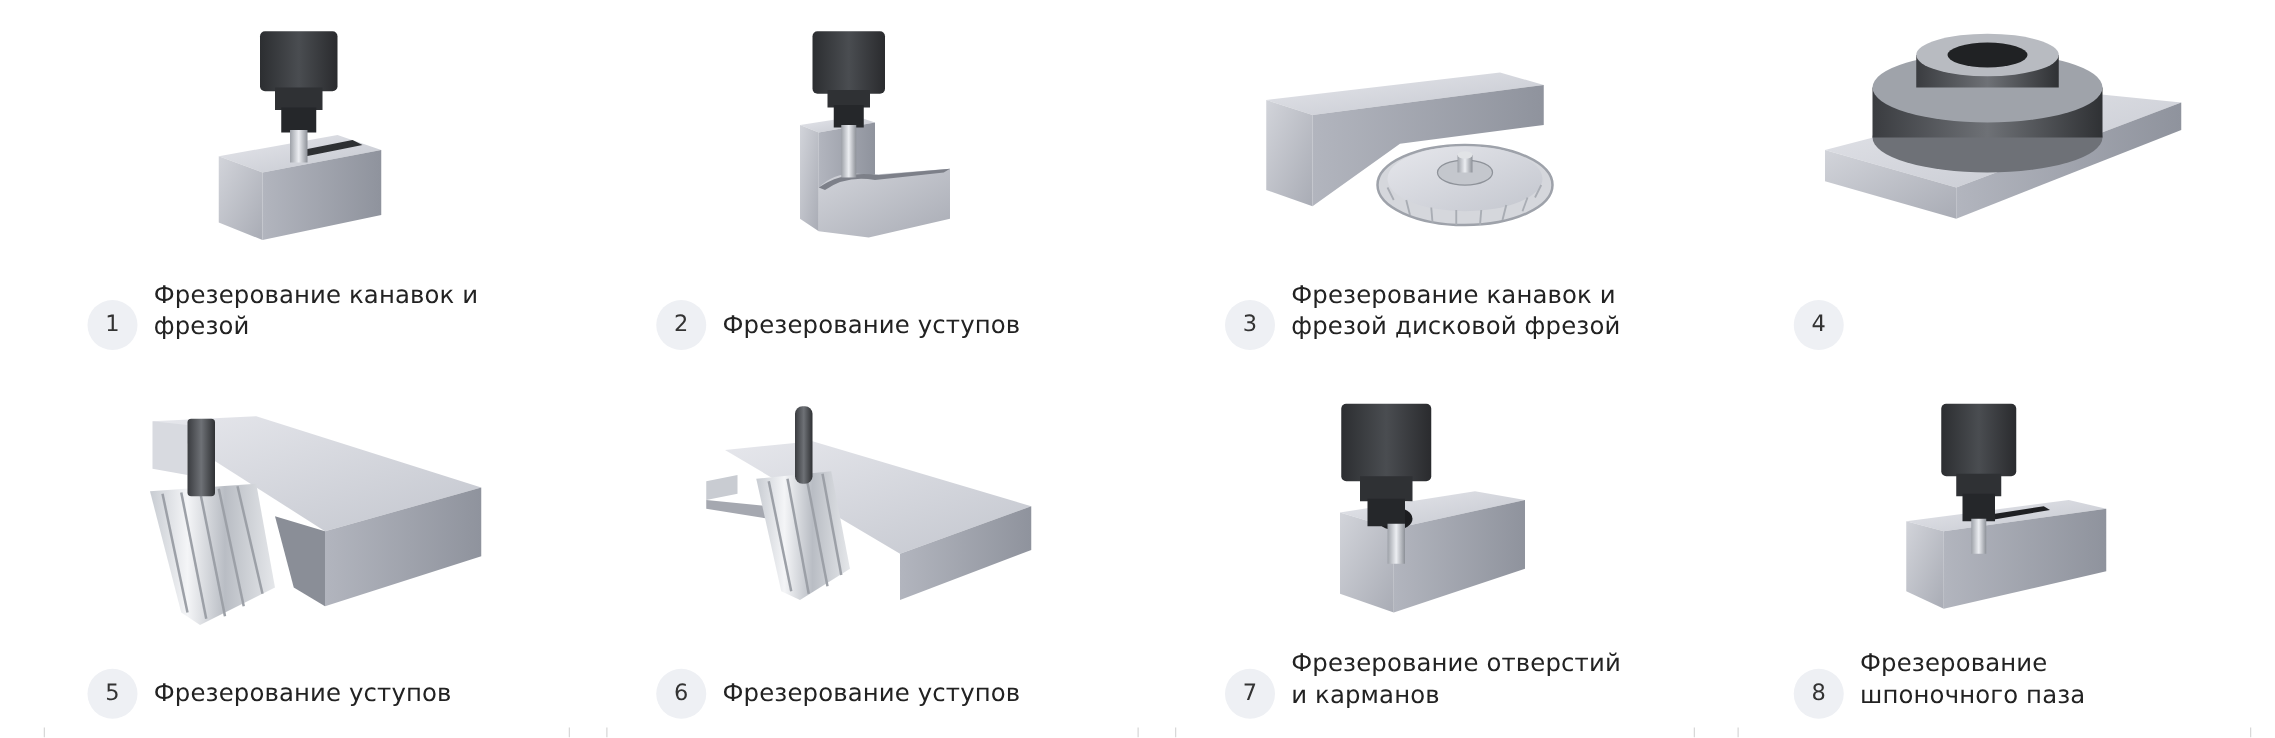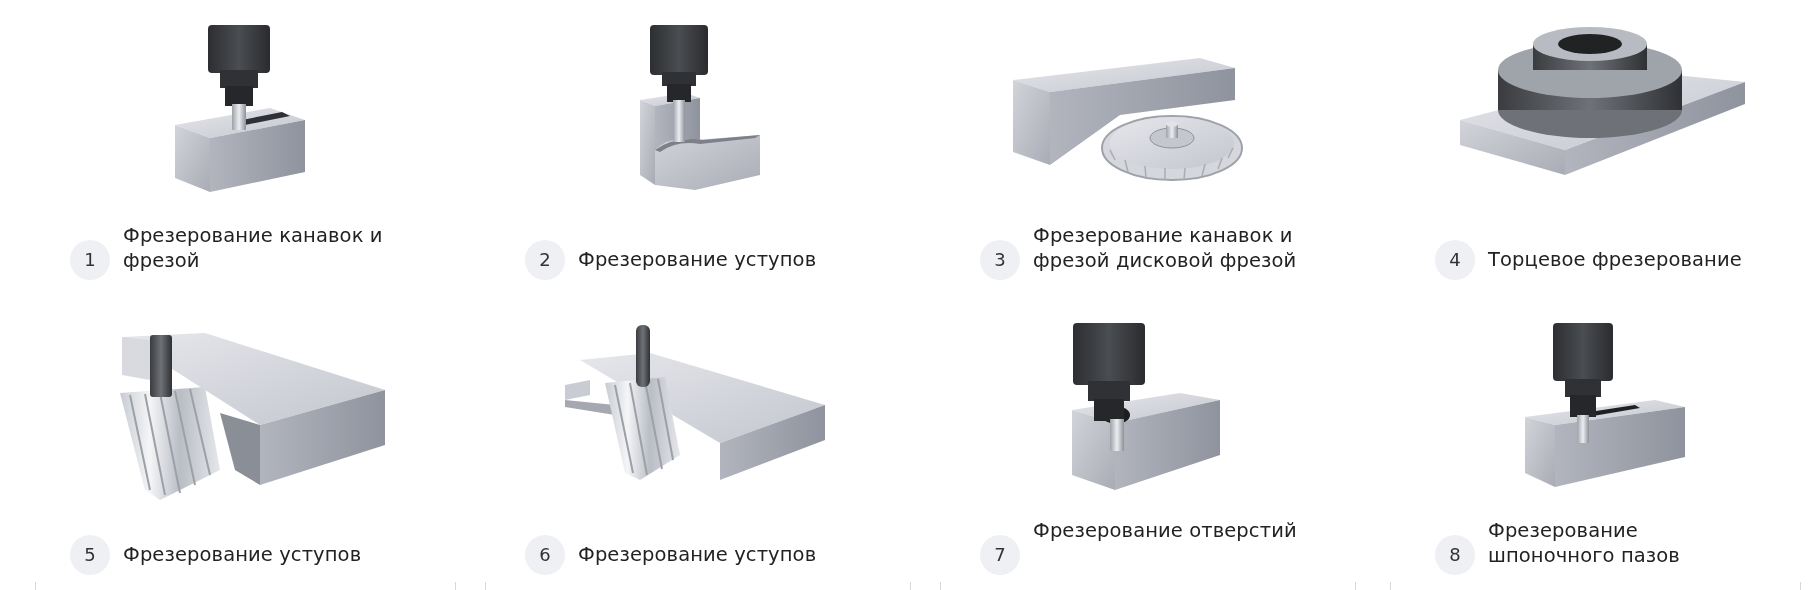--- a/index.html
+++ b/index.html
@@ -144,21 +144,20 @@
         <ellipse cx="225" cy="110" rx="92" ry="28" fill="#6e7177"></ellipse>
         <rect x="133" y="70" width="184" height="40" fill="url(#gDark)"></rect>
         <ellipse cx="225" cy="70" rx="92" ry="28" fill="#9fa3aa"></ellipse>
         <rect x="168" y="44" width="114" height="26" fill="url(#gDark)"></rect>
         <ellipse cx="225" cy="44" rx="57" ry="17" fill="#b8bbc1"></ellipse>
         <ellipse cx="225" cy="44" rx="32" ry="10" fill="#202224"></ellipse>
       </svg>
     </div>
     <div class="label-row">
       <div class="badge">4</div>
-      <div class="text single">Торцевое фрезерование</div>
     </div>
   </div>
 
   <div class="cell" style="left:0;top:295px">
     <div class="illus">
       <svg width="455" height="215" viewBox="0 0 455 215">
         <polygon points="122,42 205,38 385,95 260,130" fill="url(#gTop)"></polygon>
         <polygon points="260,130 385,95 385,150 260,190" fill="url(#gSide)"></polygon>
         <polygon points="220,118 260,130 260,190 235,175" fill="#8a8e97"></polygon>
         <polygon points="122,42 150,45 150,85 122,80" fill="#d8dae0"></polygon>
@@ -214,20 +213,21 @@
         <rect x="163" y="28" width="72" height="62" rx="4" fill="url(#gSpindle)"></rect>
         <rect x="178" y="86" width="42" height="20" fill="#2f3134"></rect>
         <rect x="184" y="104" width="30" height="22" fill="#25272a"></rect>
         <rect x="200" y="124" width="14" height="32" fill="url(#gShank)"></rect>
       </svg>
     </div>
     <div class="label-row">
       <div class="badge">7</div>
       <div class="text">
         <div>Фрезерование отверстий</div>
+        <div>и карманов</div>
       </div>
     </div>
   </div>
 
   <div class="cell" style="left:1365px;top:295px">
     <div class="illus">
       <svg width="455" height="215" viewBox="0 0 455 215">
         <polygon points="160,122 290,105 320,112 190,130" fill="url(#gTop)"></polygon>
         <polygon points="160,122 190,130 190,192 160,178" fill="url(#gFront)"></polygon>
         <polygon points="190,130 320,112 320,162 190,192" fill="url(#gSide)"></polygon>
@@ -235,21 +235,21 @@
         <rect x="188" y="28" width="60" height="58" rx="4" fill="url(#gSpindle)"></rect>
         <rect x="200" y="84" width="36" height="18" fill="#2f3134"></rect>
         <rect x="205" y="100" width="26" height="22" fill="#25272a"></rect>
         <rect x="212" y="120" width="12" height="28" fill="url(#gShank)"></rect>
       </svg>
     </div>
     <div class="label-row">
       <div class="badge">8</div>
       <div class="text">
         <div>Фрезерование</div>
-        <div>шпоночного пазов</div>
+        <div>шпоночного паза</div>
       </div>
     </div>
   </div>
 
   <div class="tick" style="left:35px"></div>
   <div class="tick" style="left:455px"></div>
   <div class="tick" style="left:485px"></div>
   <div class="tick" style="left:910px"></div>
   <div class="tick" style="left:940px"></div>
   <div class="tick" style="left:1355px"></div>

